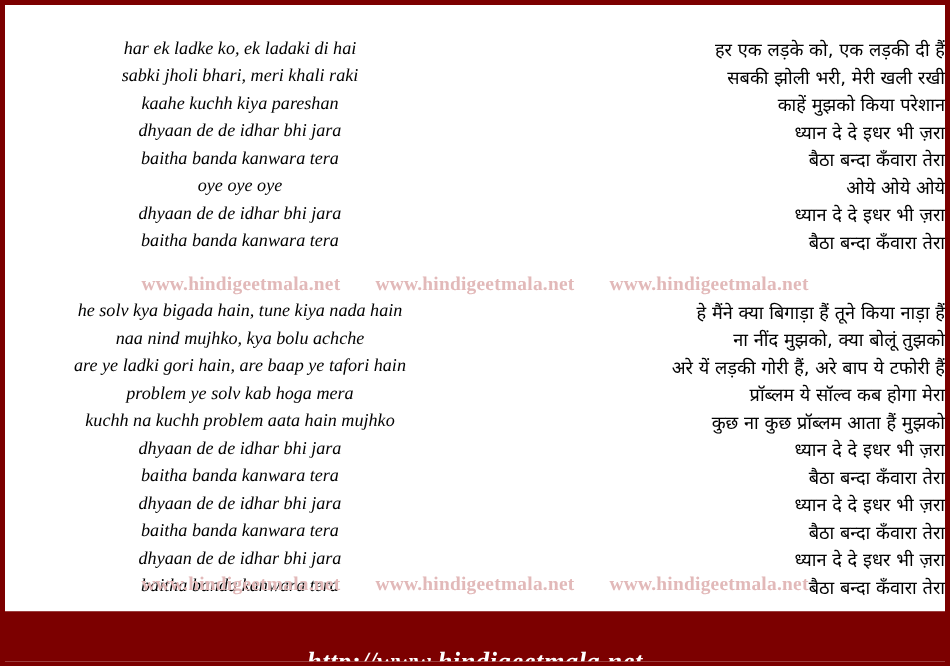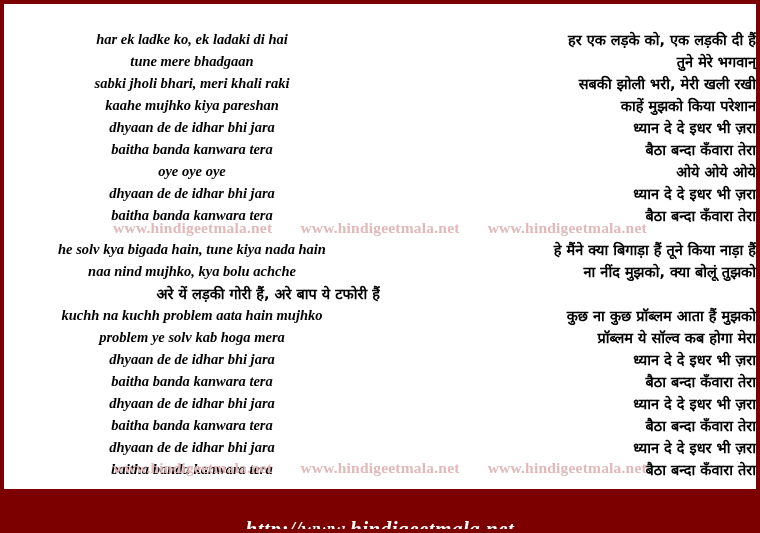--- a/index.html
+++ b/index.html
@@ -25,21 +25,20 @@
   .lyrics-area {
     position: absolute;
     left: 0;
     top: 0;
     width: 752px;
     height: 485px;
   }
   .stanza {
     position: absolute;
     width: 752px;
-    font-weight: bold;
   }
   .stanza-1 { top: 24px; }
   .stanza-2 { top: 234px; }
   .line-row {
     display: flex;
     width: 752px;
     height: 22px;
     align-items: center;
   }
   .col-roman {
@@ -108,29 +107,25 @@
 <div id="page">
 
   <div class="lyrics-area">
 
     <div class="stanza stanza-1">
       <div class="line-row">
         <div class="col-roman">har ek ladke ko, ek ladaki di hai</div>
         <div class="col-deva">हर एक लड़के को, एक लड़की दी हैं</div>
       </div>
       <div class="line-row">
-        <div class="col-roman">tune mere bhadgaan</div>
-        <div class="col-deva">तुने मेरे भगवान्</div>
-      </div>
-      <div class="line-row">
         <div class="col-roman">sabki jholi bhari, meri khali raki</div>
         <div class="col-deva">सबकी झोली भरी, मेरी खली रखी</div>
       </div>
       <div class="line-row">
-        <div class="col-roman">kaahe mujhko kiya pareshan</div>
+        <div class="col-roman">kaahe kuchh kiya pareshan</div>
         <div class="col-deva">काहें मुझको किया परेशान</div>
       </div>
       <div class="line-row">
         <div class="col-roman">dhyaan de de idhar bhi jara</div>
         <div class="col-deva">ध्यान दे दे इधर भी ज़रा</div>
       </div>
       <div class="line-row">
         <div class="col-roman">baitha banda kanwara tera</div>
         <div class="col-deva">बैठा बन्दा कँवारा तेरा</div>
       </div>
@@ -151,29 +146,30 @@
     <div class="stanza stanza-2">
       <div class="line-row">
         <div class="col-roman">he solv kya bigada hain, tune kiya nada hain</div>
         <div class="col-deva">हे मैंने क्या बिगाड़ा हैं तूने किया नाड़ा हैं</div>
       </div>
       <div class="line-row">
         <div class="col-roman">naa nind mujhko, kya bolu achche</div>
         <div class="col-deva">ना नींद मुझको, क्या बोलूं तुझको</div>
       </div>
       <div class="line-row">
+        <div class="col-roman">are ye ladki gori hain, are baap ye tafori hain</div>
         <div class="col-deva">अरे यें लड़की गोरी हैं, अरे बाप ये टफोरी हैं</div>
+      </div>
+      <div class="line-row">
+        <div class="col-roman">problem ye solv kab hoga mera</div>
+        <div class="col-deva">प्रॉब्लम ये सॉल्व कब होगा मेरा</div>
       </div>
       <div class="line-row">
         <div class="col-roman">kuchh na kuchh problem aata hain mujhko</div>
         <div class="col-deva">कुछ ना कुछ प्रॉब्लम आता हैं मुझको</div>
-      </div>
-      <div class="line-row">
-        <div class="col-roman">problem ye solv kab hoga mera</div>
-        <div class="col-deva">प्रॉब्लम ये सॉल्व कब होगा मेरा</div>
       </div>
       <div class="line-row">
         <div class="col-roman">dhyaan de de idhar bhi jara</div>
         <div class="col-deva">ध्यान दे दे इधर भी ज़रा</div>
       </div>
       <div class="line-row">
         <div class="col-roman">baitha banda kanwara tera</div>
         <div class="col-deva">बैठा बन्दा कँवारा तेरा</div>
       </div>
       <div class="line-row">

